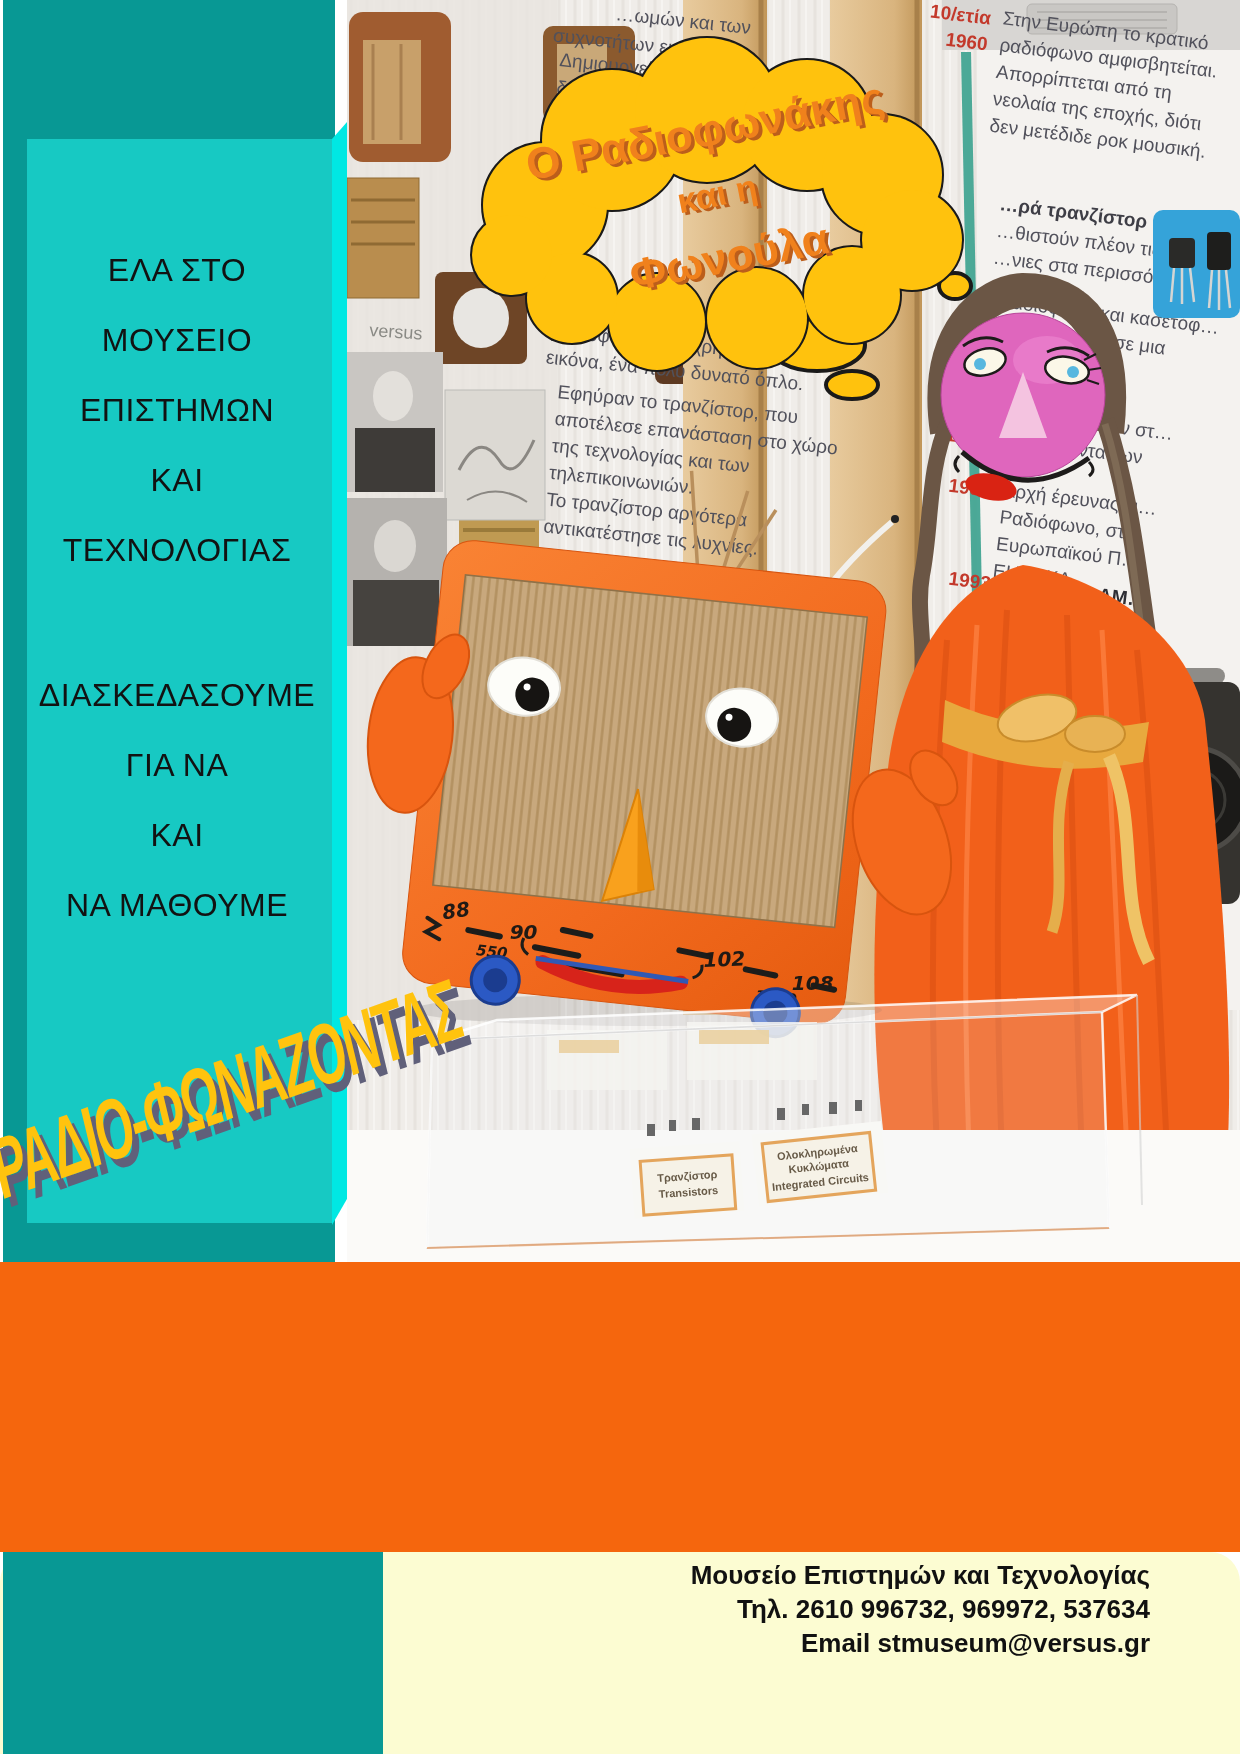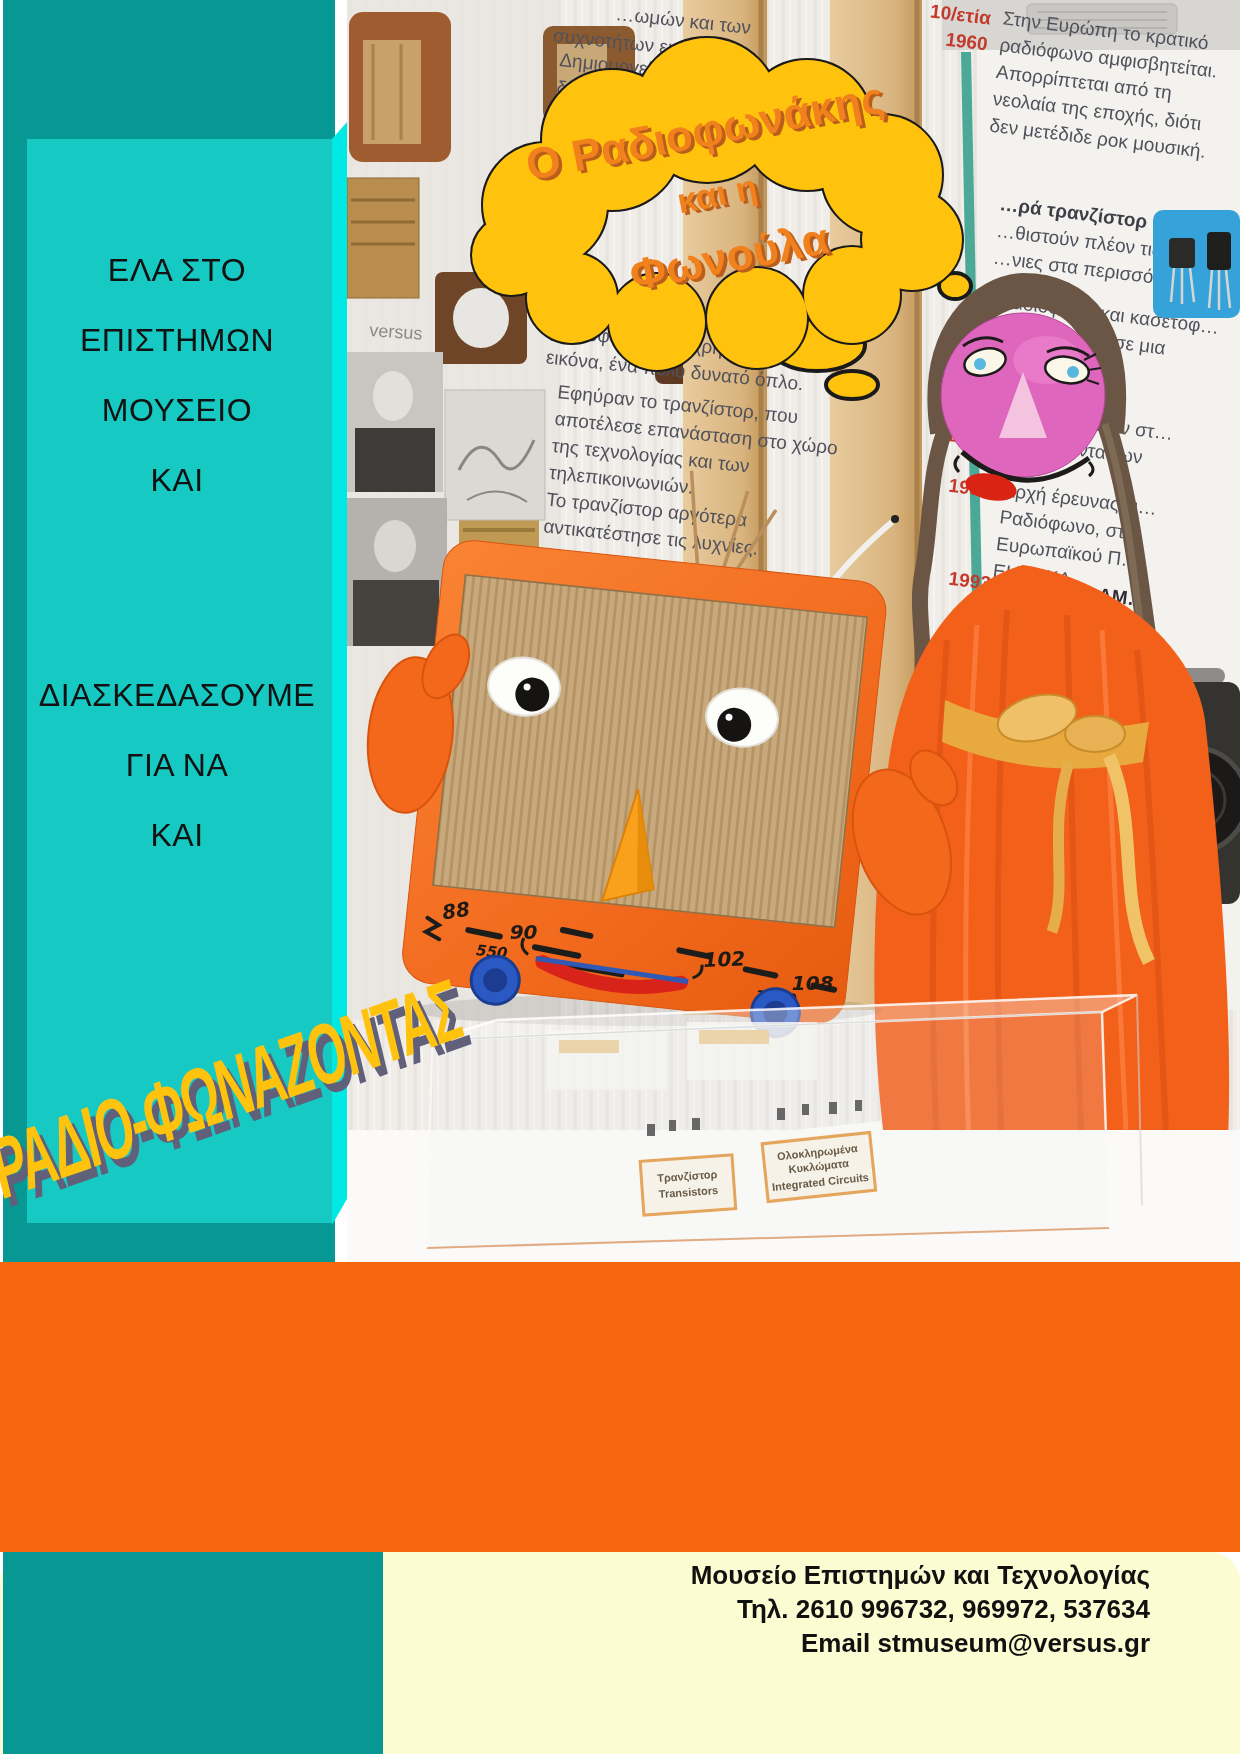--- a/index.html
+++ b/index.html
@@ -54,28 +54,30 @@
 </head>
 <body>
 
 <div class="page">
 
   <div class="sidebar">
     <div class="sidebar-inner"></div>
     <div class="sidebar-bevel"></div>
     <div class="sb-text sb-invite">
       <div>ΕΛΑ ΣΤΟ</div>
+      <div>ΜΟΥΣΕΙΟ</div>
       <div>ΕΠΙΣΤΗΜΩΝ</div>
-      <div>ΜΟΥΣΕΙΟ</div>
       <div>ΚΑΙ</div>
+      <div>ΤΕΧΝΟΛΟΓΙΑΣ</div>
     </div>
     <div class="sb-text sb-reason">
       <div>ΔΙΑΣΚΕΔΑΣΟΥΜΕ</div>
       <div>ΓΙΑ ΝΑ</div>
       <div>ΚΑΙ</div>
+      <div>ΝΑ ΜΑΘΟΥΜΕ</div>
     </div>
   </div>
 
   <div class="photo">
     <svg width="893" height="1262" viewBox="0 0 893 1262">
       <defs>
         <pattern id="corr" width="8" height="8" patternUnits="userSpaceOnUse">
           <rect width="8" height="8" fill="#C8A87D"></rect>
           <line x1="2.5" y1="0" x2="2.5" y2="8" stroke="#B29060" stroke-width="2.5"></line>
         </pattern>

